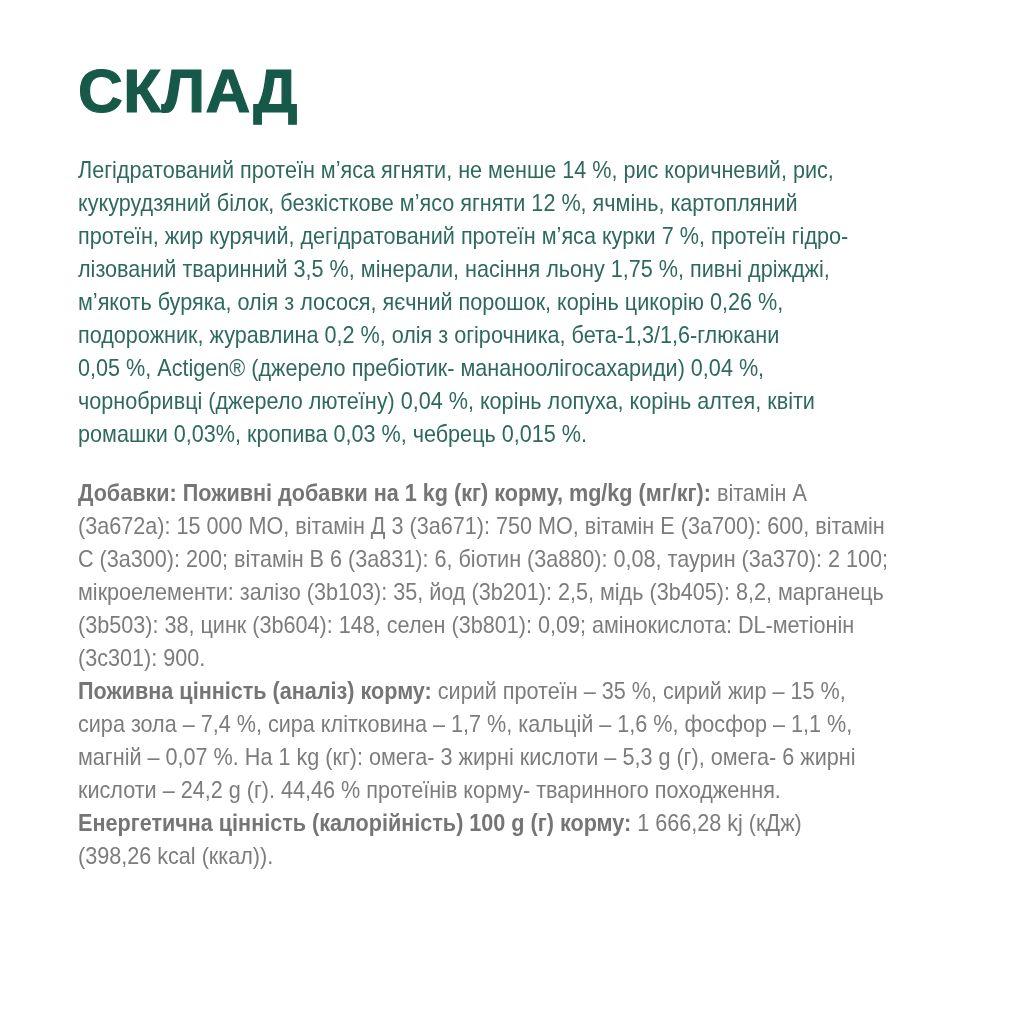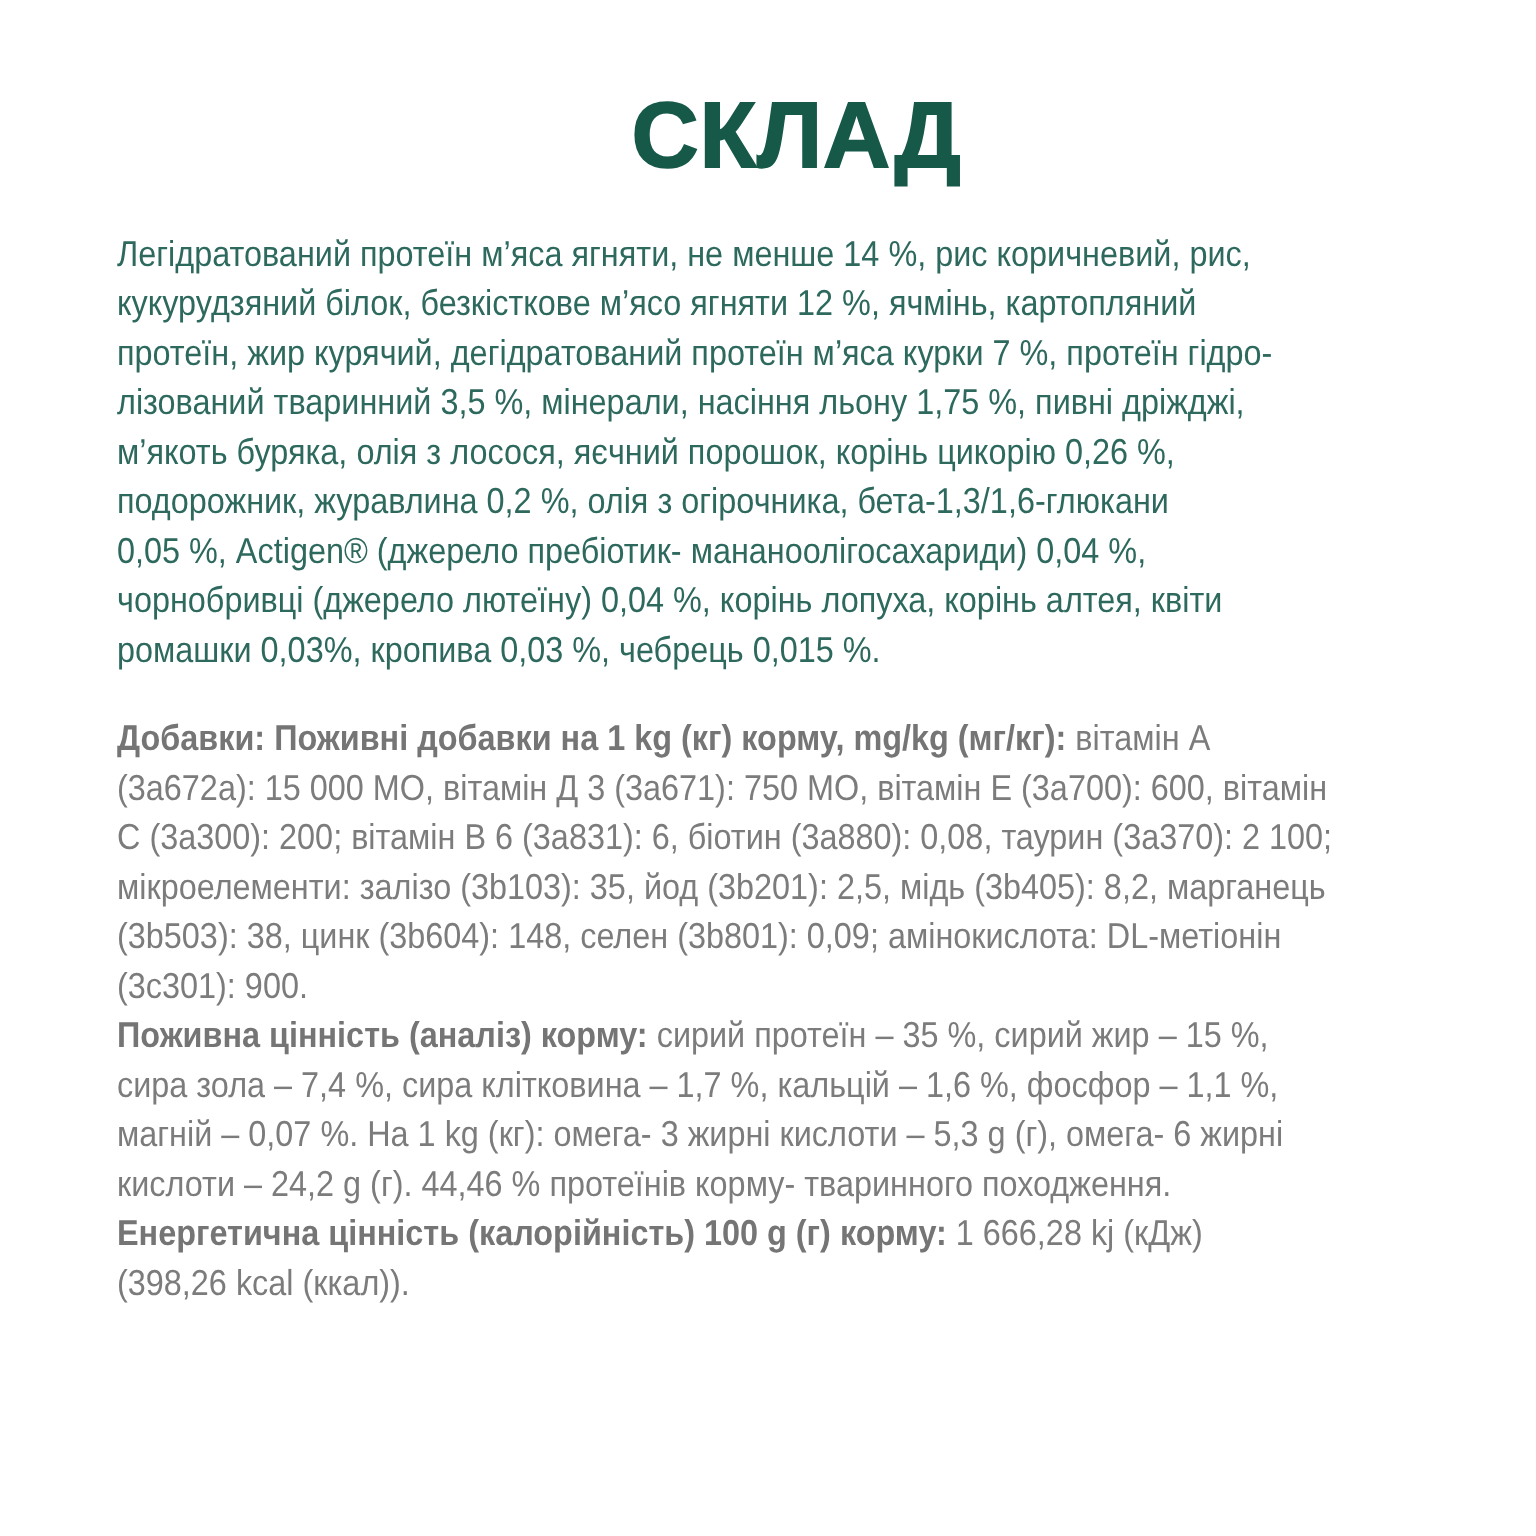--- a/index.html
+++ b/index.html
@@ -17,21 +17,20 @@
     height: 1024px;
     padding: 58px 40px 0 78px;
   }
   h1.title {
     margin: 0 0 30px 0;
     font-size: 62px;
     line-height: 1.05;
     font-weight: 700;
     letter-spacing: 0.5px;
     color: var(--heading, #175949);
-    text-align: center;
     -webkit-text-stroke: 1.2px var(--heading, #175949);
   }
   p.block {
     margin: 0;
     font-size: 24px;
     line-height: 33px;
     white-space: pre;           
     transform: scaleX(0.9);    
     transform-origin: 0 0;
   }

